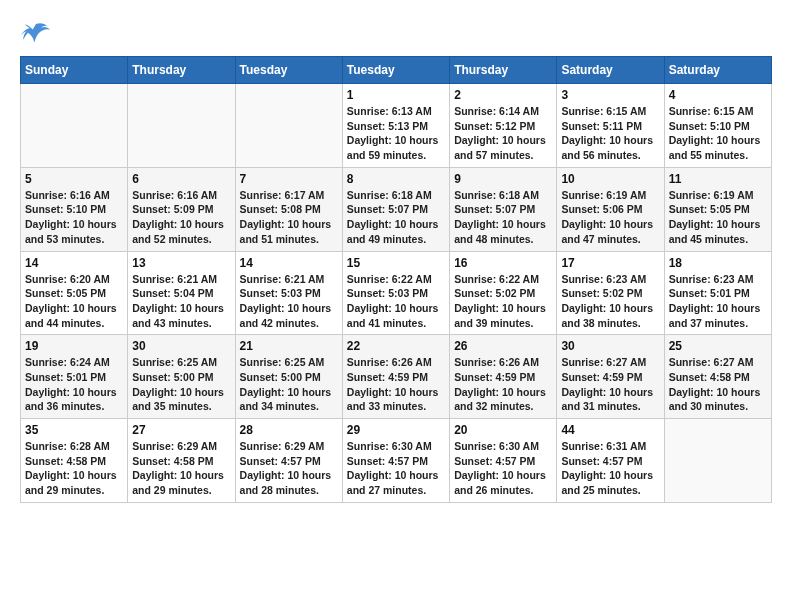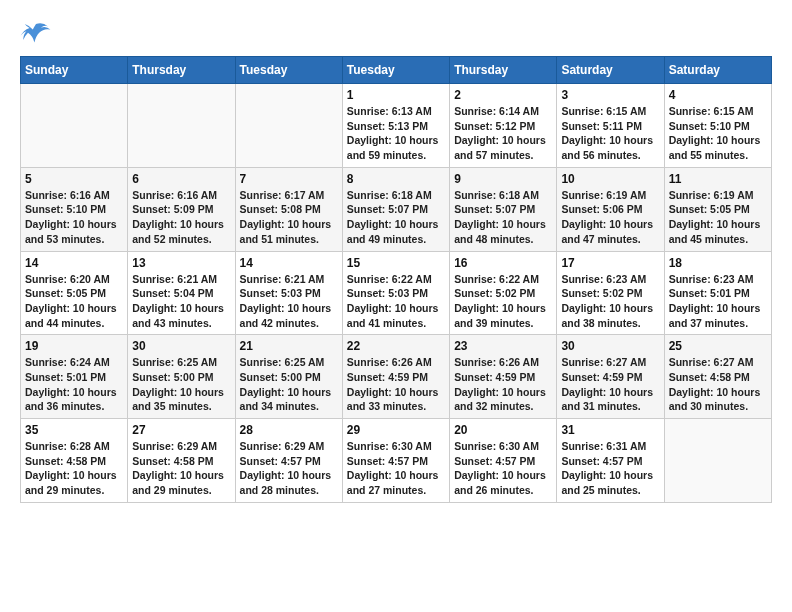--- a/index.html
+++ b/index.html
@@ -201,21 +201,21 @@
         </td>
         <td>
           <div class="day-num">21</div>
           <div class="day-info">Sunrise: 6:25 AM<br>Sunset: 5:00 PM<br>Daylight: 10 hours<br>and 34 minutes.</div>
         </td>
         <td>
           <div class="day-num">22</div>
           <div class="day-info">Sunrise: 6:26 AM<br>Sunset: 4:59 PM<br>Daylight: 10 hours<br>and 33 minutes.</div>
         </td>
         <td>
-          <div class="day-num">23</div>
+          <div class="day-num">26</div>
           <div class="day-info">Sunrise: 6:26 AM<br>Sunset: 4:59 PM<br>Daylight: 10 hours<br>and 32 minutes.</div>
         </td>
         <td>
           <div class="day-num">30</div>
           <div class="day-info">Sunrise: 6:27 AM<br>Sunset: 4:59 PM<br>Daylight: 10 hours<br>and 31 minutes.</div>
         </td>
         <td>
           <div class="day-num">25</div>
           <div class="day-info">Sunrise: 6:27 AM<br>Sunset: 4:58 PM<br>Daylight: 10 hours<br>and 30 minutes.</div>
         </td>
@@ -235,19 +235,19 @@
         </td>
         <td>
           <div class="day-num">29</div>
           <div class="day-info">Sunrise: 6:30 AM<br>Sunset: 4:57 PM<br>Daylight: 10 hours<br>and 27 minutes.</div>
         </td>
         <td>
           <div class="day-num">20</div>
           <div class="day-info">Sunrise: 6:30 AM<br>Sunset: 4:57 PM<br>Daylight: 10 hours<br>and 26 minutes.</div>
         </td>
         <td>
-          <div class="day-num">31</div>
+          <div class="day-num">44</div>
           <div class="day-info">Sunrise: 6:31 AM<br>Sunset: 4:57 PM<br>Daylight: 10 hours<br>and 25 minutes.</div>
         </td>
         <td class="empty"></td>
       </tr>
     </tbody>
 </table>
 
 </body></html>

